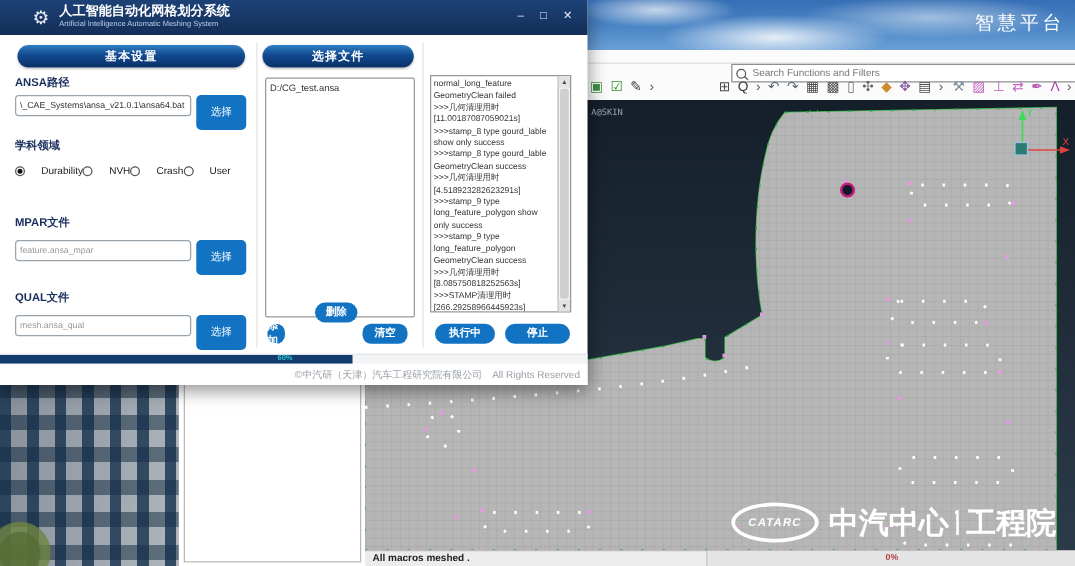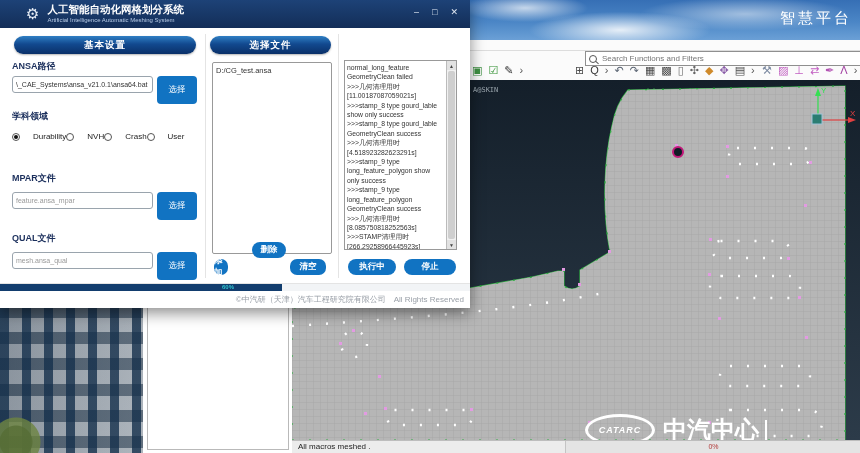--- a/index.html
+++ b/index.html
@@ -24,28 +24,28 @@
   .search input{border:none;outline:none;flex:1;font-size:8px;color:#555;background:transparent;padding:0;font-family:inherit;}
   .tbg{position:absolute;top:24px;display:flex;gap:6px;font-size:11px;line-height:13px;}
   .tbg-left{left:2px;} .tbg-mid{left:105px;} .tbg-right{left:292px;}
   .tbi{cursor:pointer;}
 
   
   .viewport{position:absolute;left:292px;top:80px;width:568px;height:360px;}
   .viewport svg{display:block;}
 
   
-  .watermark{position:absolute;left:585px;top:399px;width:272px;height:38px;display:flex;align-items:center;gap:8px;color:#fff;margin-top:12px;}
+  .watermark{position:absolute;left:585px;top:399px;width:272px;height:38px;display:flex;align-items:center;gap:8px;color:#fff;}
   .wm-logo{width:64px;height:26px;border:3px solid #fff;border-radius:50%;display:flex;align-items:center;justify-content:center;
     font-size:9px;font-weight:bold;font-style:italic;letter-spacing:1px;flex:0 0 auto;}
   .wm-text{display:flex;align-items:center;gap:6px;font-size:24px;font-weight:bold;white-space:nowrap;}
   .wm-sep{width:2px;height:20px;background:#fff;}
 
   
-  .statusbar{position:absolute;left:292px;top:440px;width:568px;height:13px;background:#ececec;border-top:1px solid #bdbdbd;box-sizing:border-box;}
+  .statusbar{position:absolute;left:292px;top:440px;width:568px;height:13px;background:#ececec;border-top:1px solid #bdbdbd;box-sizing:border-box;font-weight:bold;}
   .status-msg{position:absolute;left:6px;top:1px;font-size:8px;color:#222;}
   .status-progress{position:absolute;left:273px;top:0;width:295px;height:12px;border-left:1px solid #c4c4c4;background:#e4e4e4;
     text-align:center;font-size:7px;color:#b33a3a;line-height:12px;}
 
   
   .photo{position:absolute;left:0;top:306px;width:143px;height:147px;
     background-image:
       radial-gradient(circle at 16px 136px, rgba(90,113,54,.95) 0 16px, rgba(109,132,64,.8) 17px 24px, transparent 25px),
       repeating-linear-gradient(90deg, rgba(21,48,76,.8) 0 9px, rgba(0,0,0,0) 9px 22px),
       repeating-linear-gradient(180deg, rgba(14,36,58,.45) 0 12px, rgba(200,205,210,.25) 12px 26px),
@@ -247,20 +247,21 @@
 
       <text x="181" y="12" fill="#9aa5ad" font-size="7" font-family="DejaVu Sans Mono, monospace" id="vp-label">A@SKIN</text>
     </svg>
   </div>
 
   <div class="watermark">
     <div class="wm-logo">CATARC</div>
     <div class="wm-text">
       <span>中汽中心</span>
       <span class="wm-sep"></span>
+      <span>工程院</span>
     </div>
   </div>
 
   <div class="statusbar">
     <span class="status-msg">All macros meshed .</span>
     <div class="status-progress">0%</div>
   </div>
 
   <div class="photo"></div>
   <div class="sidepanel"></div>

